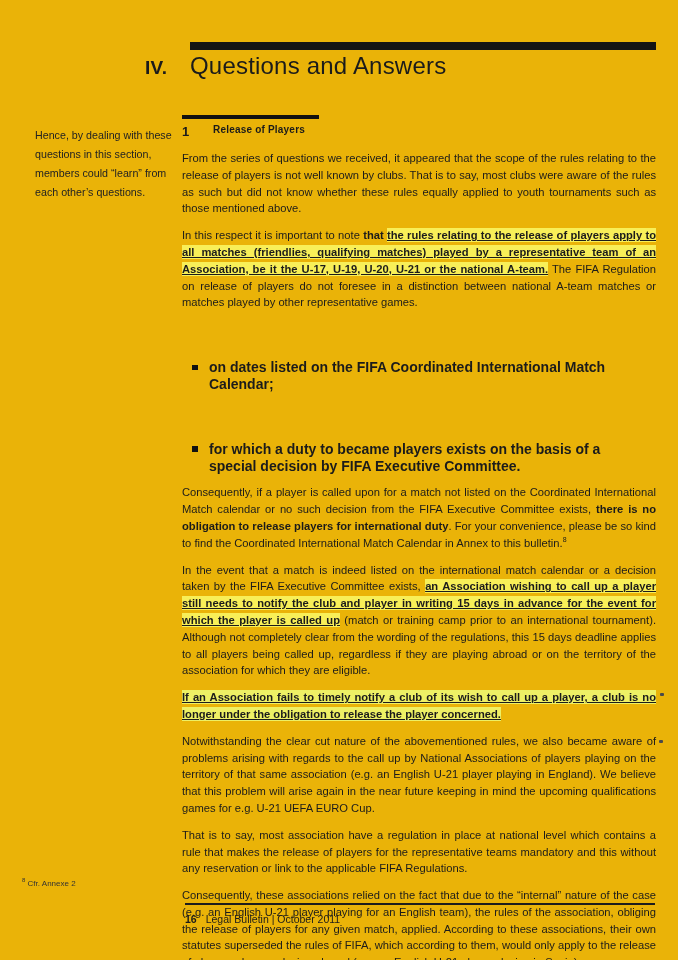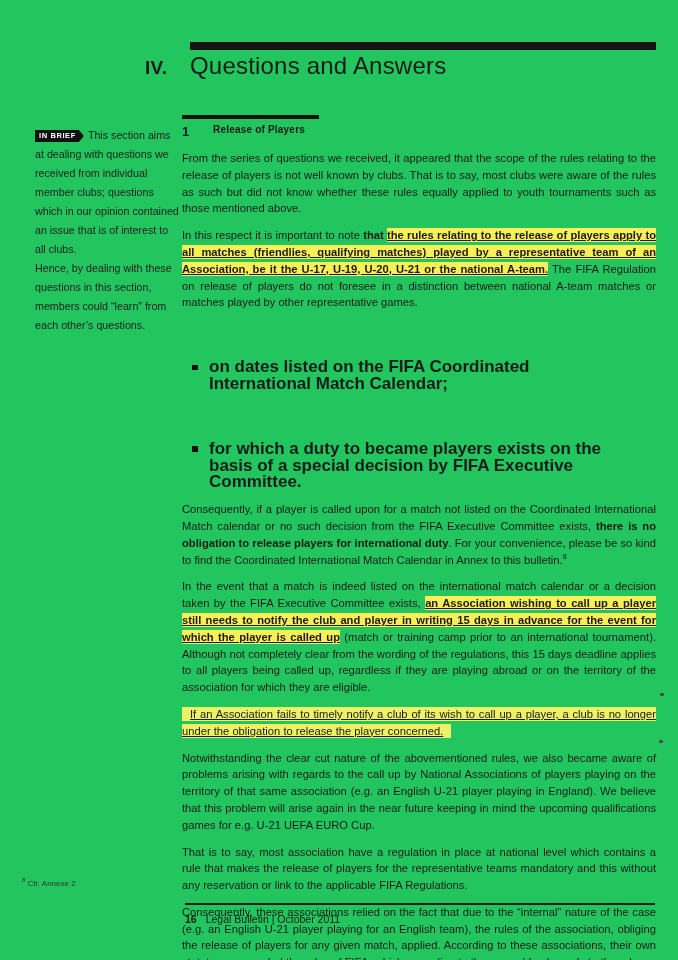--- a/index.html
+++ b/index.html
@@ -1,17 +1,17 @@
 <!DOCTYPE html>
 <html style="--hl: #f8ef58; --hl2: #eef065; --ink: #1b1b1b;"><head>
 <meta charset="utf-8">
 <style>
   html,body{margin:0;padding:0;}
   body{font-family:"Liberation Sans",sans-serif;background:#e8e8e8;}
-  .page{position:relative;width:678px;height:960px;background:#22c55e;overflow:hidden;color:var(--ink,#1b1b1b);}
+  .page{position:relative;width:678px;height:960px;background:#eab308;overflow:hidden;color:var(--ink,#1b1b1b);}
 
   
   .headbar{position:absolute;left:190px;top:42px;width:466px;height:8px;background:#141414;}
   .title-row{position:absolute;left:145px;top:52px;display:flex;align-items:baseline;}
   .title-numeral{font-weight:bold;font-size:19px;width:45px;letter-spacing:.3px;}
   .title-text{font-weight:normal;font-size:24px;letter-spacing:.2px;}
 
   
   .sidebar{position:absolute;left:35px;top:126px;width:144px;font-size:10.7px;line-height:19px;color:#222;}
   .badge{display:inline-block;background:#111;color:#fff;font-weight:bold;font-size:7.5px;line-height:10px;
@@ -23,25 +23,25 @@
   .sec-rule{width:137px;height:4px;background:#111;margin-bottom:5px;}
   .sec-head{display:flex;margin-bottom:11px;}
   .sec-num{width:31px;font-weight:bold;font-size:13px;}
   .sec-title{font-weight:bold;font-size:10px;letter-spacing:.2px;}
 
   .para{margin:0 0 10px 0;font-size:11.2px;line-height:16.8px;text-align:justify;}
   .para.indent{text-indent:28px;}
   .r-n{font-weight:normal;}
   .r-b{font-weight:bold;}
   .r-hb{font-weight:bold;background:var(--hl,#f8ef58);padding:1px 0;text-decoration:underline;}
-  .r-hu{background:var(--hl2,#eef065);text-decoration:underline;padding:1px 8px;}
+  .r-hu{background:var(--hl2,#eef065);text-decoration:underline;padding:1px 0;font-weight:bold;}
   sup.r-sup{font-size:7px;line-height:0;}
 
   ul.bullets{list-style:none;margin:2px 0 10px 10px;padding:0;}
-  ul.bullets li{position:relative;padding-left:17px;margin-bottom:9px;font-size:17px;line-height:16.8px;max-width:408px;margin-top:48px;}
+  ul.bullets li{position:relative;padding-left:17px;margin-bottom:9px;font-size:14px;line-height:16.8px;max-width:408px;margin-top:48px;}
   ul.bullets li::before{content:"";position:absolute;left:0;top:5.5px;width:5.5px;height:5.5px;background:#111;}
 
   
   .footnote{position:absolute;left:22px;top:877px;font-size:8px;color:#333;}
   .footnote sup{font-size:6px;}
   .footer-rule{position:absolute;left:185px;top:903px;width:470px;height:2px;background:#1d1d1d;}
   .footer{position:absolute;left:185px;top:913px;font-size:10.5px;}
   .footer .pageno{font-weight:bold;margin-right:9px;text-align:center;}
 
   .speck{position:absolute;width:4px;height:3px;background:#4a4a4a;border-radius:1px;}
@@ -53,23 +53,20 @@
 
 <div class="page">
 
   <div class="headbar"></div>
   <div class="title-row">
     <span class="title-numeral">IV.</span>
     <span class="title-text">Questions and Answers</span>
   </div>
 
   <div class="sidebar">
-    <div>
-      <span class="badge">IN BRIEF</span><span>This section aims at dealing with questions we received from individual member clubs; questions which in our opinion contained an issue that is of interest to all clubs.</span>
-    </div>
     <div>Hence, by dealing with these questions in this section, members could “learn” from each other’s questions.</div>
   </div>
 
   <div class="main">
     <div class="sec-rule"></div>
     <div class="sec-head">
       <span class="sec-num">1</span>
       <span class="sec-title">Release of Players</span>
     </div>
     <div>

